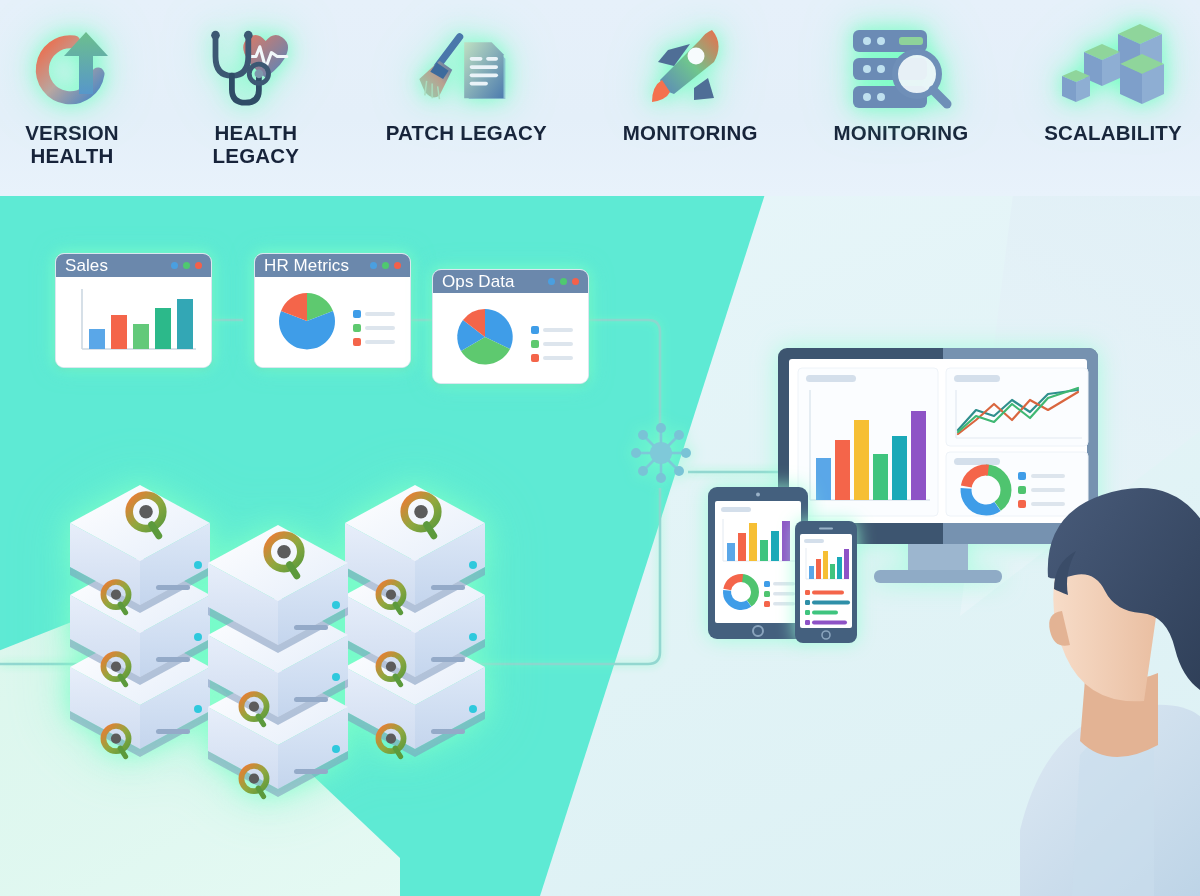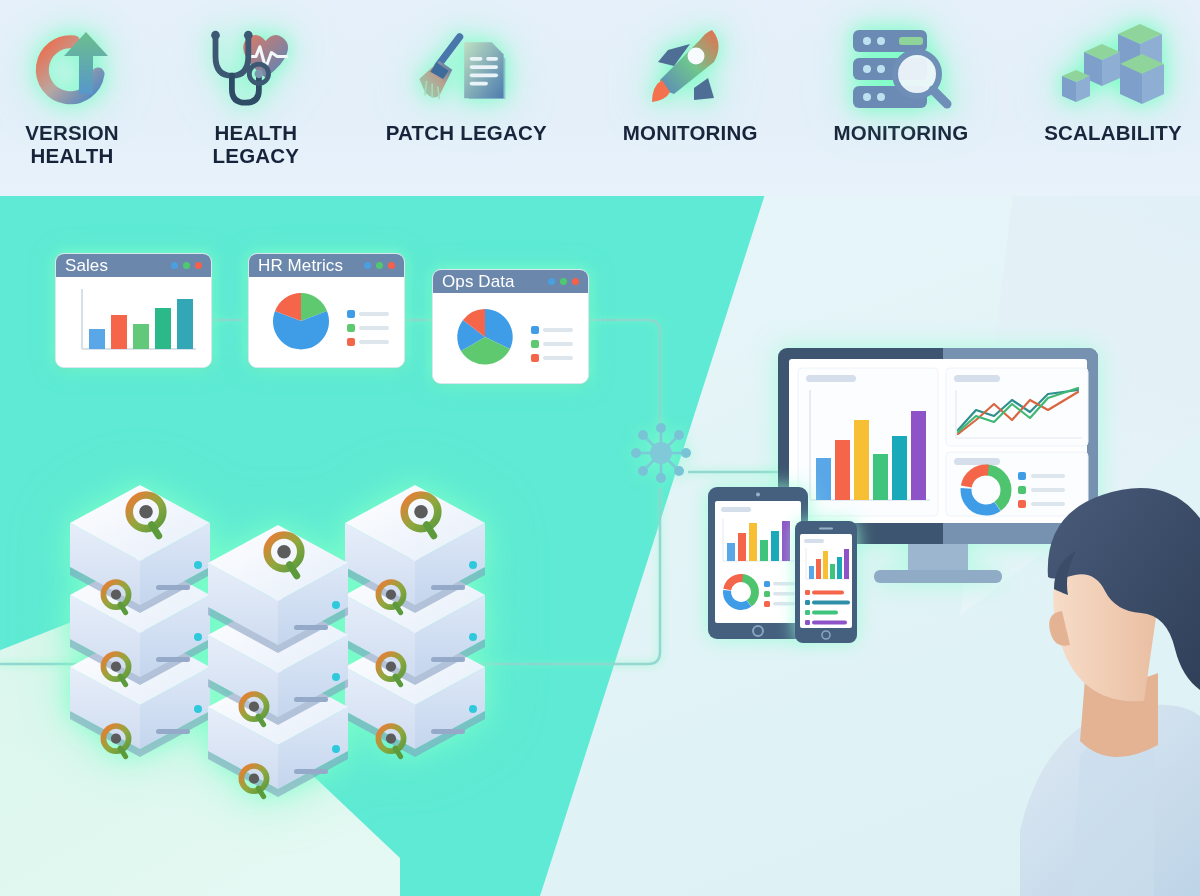--- a/index.html
+++ b/index.html
@@ -278,21 +278,21 @@
         <line x1="26" y1="72" x2="140" y2="72" stroke="#ccd8e2" stroke-width="1.6"></line>
         <rect x="33" y="52" width="16" height="20" fill="#5aa7e8"></rect>
         <rect x="55" y="38" width="16" height="34" fill="#f4654a"></rect>
         <rect x="77" y="47" width="16" height="25" fill="#63c97a"></rect>
         <rect x="99" y="31" width="16" height="41" fill="#2cb98a"></rect>
         <rect x="121" y="22" width="16" height="50" fill="#33a7b5"></rect>
       </svg>
     </div>
   </div>
 
-  <div class="win" id="win-hr" style="left:248px;top:253px;width:155px;height:113px;">
+  <div class="win" id="win-hr" style="left:254px;top:253px;width:155px;height:113px;">
     <div class="win-bar">
       <span class="win-title">HR Metrics</span>
       <span class="dots">
         <i class="dot" style="background:#4a9fe0"></i>
           <i class="dot" style="background:#4fc970"></i>
           <i class="dot" style="background:#f4604a"></i>
       </span>
     </div>
     <div class="win-body">
       <svg width="155" height="90" viewBox="0 0 155 90">

